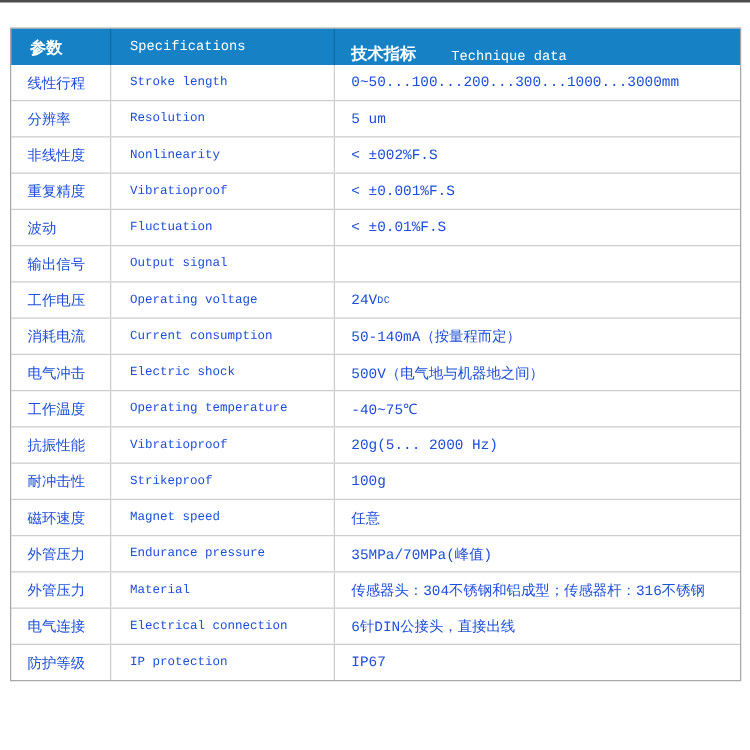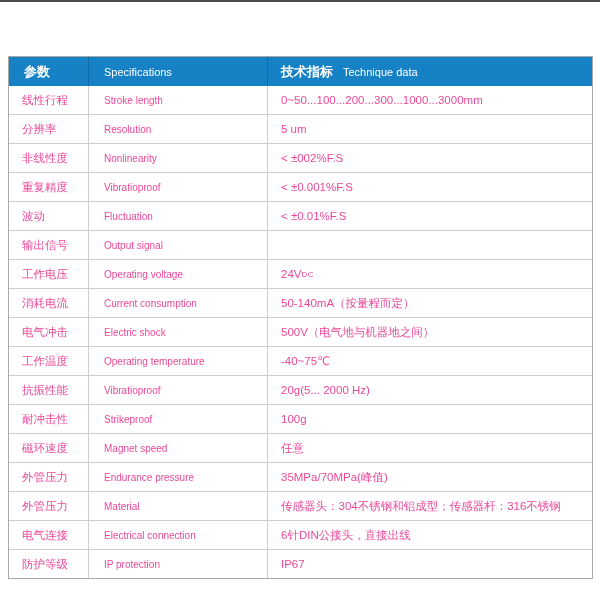--- a/index.html
+++ b/index.html
@@ -9,25 +9,26 @@
     font-family: "Liberation Sans", "DejaVu Sans", sans-serif;
     overflow: hidden;
   }
   .top-line {
     position: absolute; left: 0; top: 0;
     width: 600px; height: 2px;
     background: #4b4b4b;
   }
   .spec-table {
     position: absolute;
-    left: 8px; top: 56px;
+    left: 8px; top: 22px;
     width: 585px; height: 523px;
     border: 1px solid #a8a8a8;
     display: flex; flex-direction: column;
     background: #ffffff;
+    font-family: Liberation Mono, monospace;
   }
   .thead {
     display: flex;
     height: 29px; flex: 0 0 29px;
     background: #1682c5;
     color: #ffffff;
     align-items: stretch;
   }
   .th { display: flex; align-items: center; }
   .th-param {
@@ -35,28 +36,28 @@
     padding-left: 15px;
     border-right: 1px solid rgba(0,0,0,0.18);
     font-weight: bold; font-size: 13px;
   }
   .th-spec {
     width: 179px; flex: 0 0 179px;
     padding-left: 15px;
     border-right: 1px solid rgba(0,0,0,0.18);
     font-size: 11px;
   }
-  .th-value { flex: 1; padding-left: 13px; gap: 10px; }
+  .th-value { flex: 1; padding-left: 13px; gap: 28px; align-items: flex-end; }
   .th-value .zh { font-weight: bold; font-size: 13px; }
   .th-value .en { font-size: 11px; }
   .tbody { display: flex; flex-direction: column; flex: 1; }
   .row {
     display: flex; flex: 1;
     border-top: 1px solid #cdcdcd;
-    color: #ec4899;
+    color: #1d4ed8;
     align-items: stretch;
   }
   .row:first-child { border-top: none; }
   .cell { display: flex; align-items: center; }
   .cell-param {
     width: 80px; flex: 0 0 80px;
     padding-left: 13px;
     border-right: 1px solid #cdcdcd;
     font-size: 11.5px;
   }

